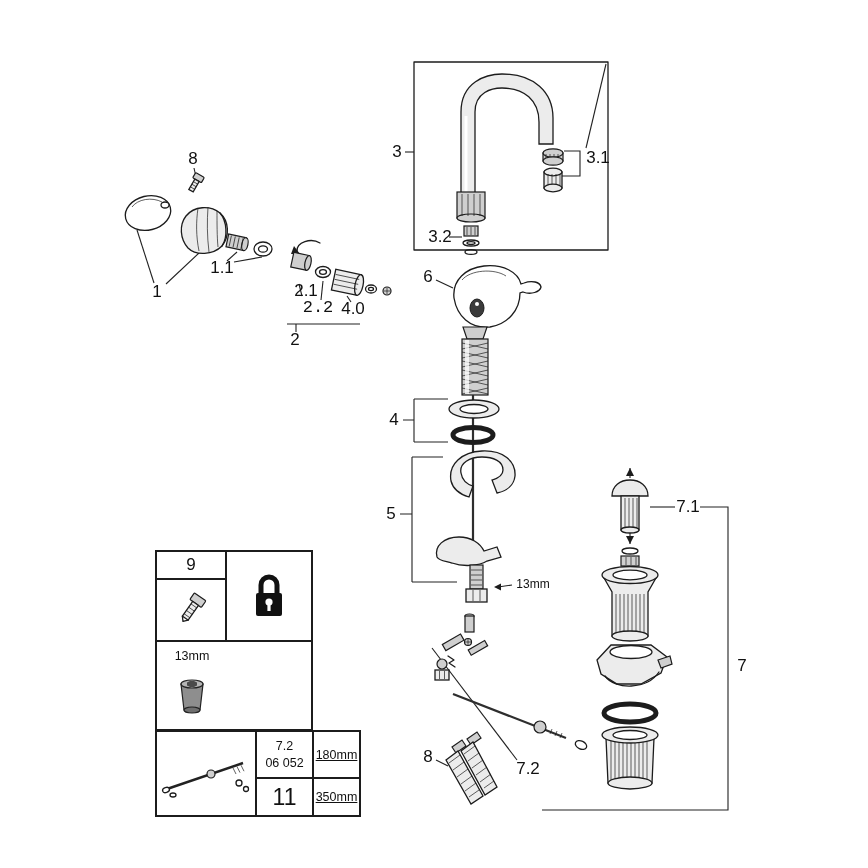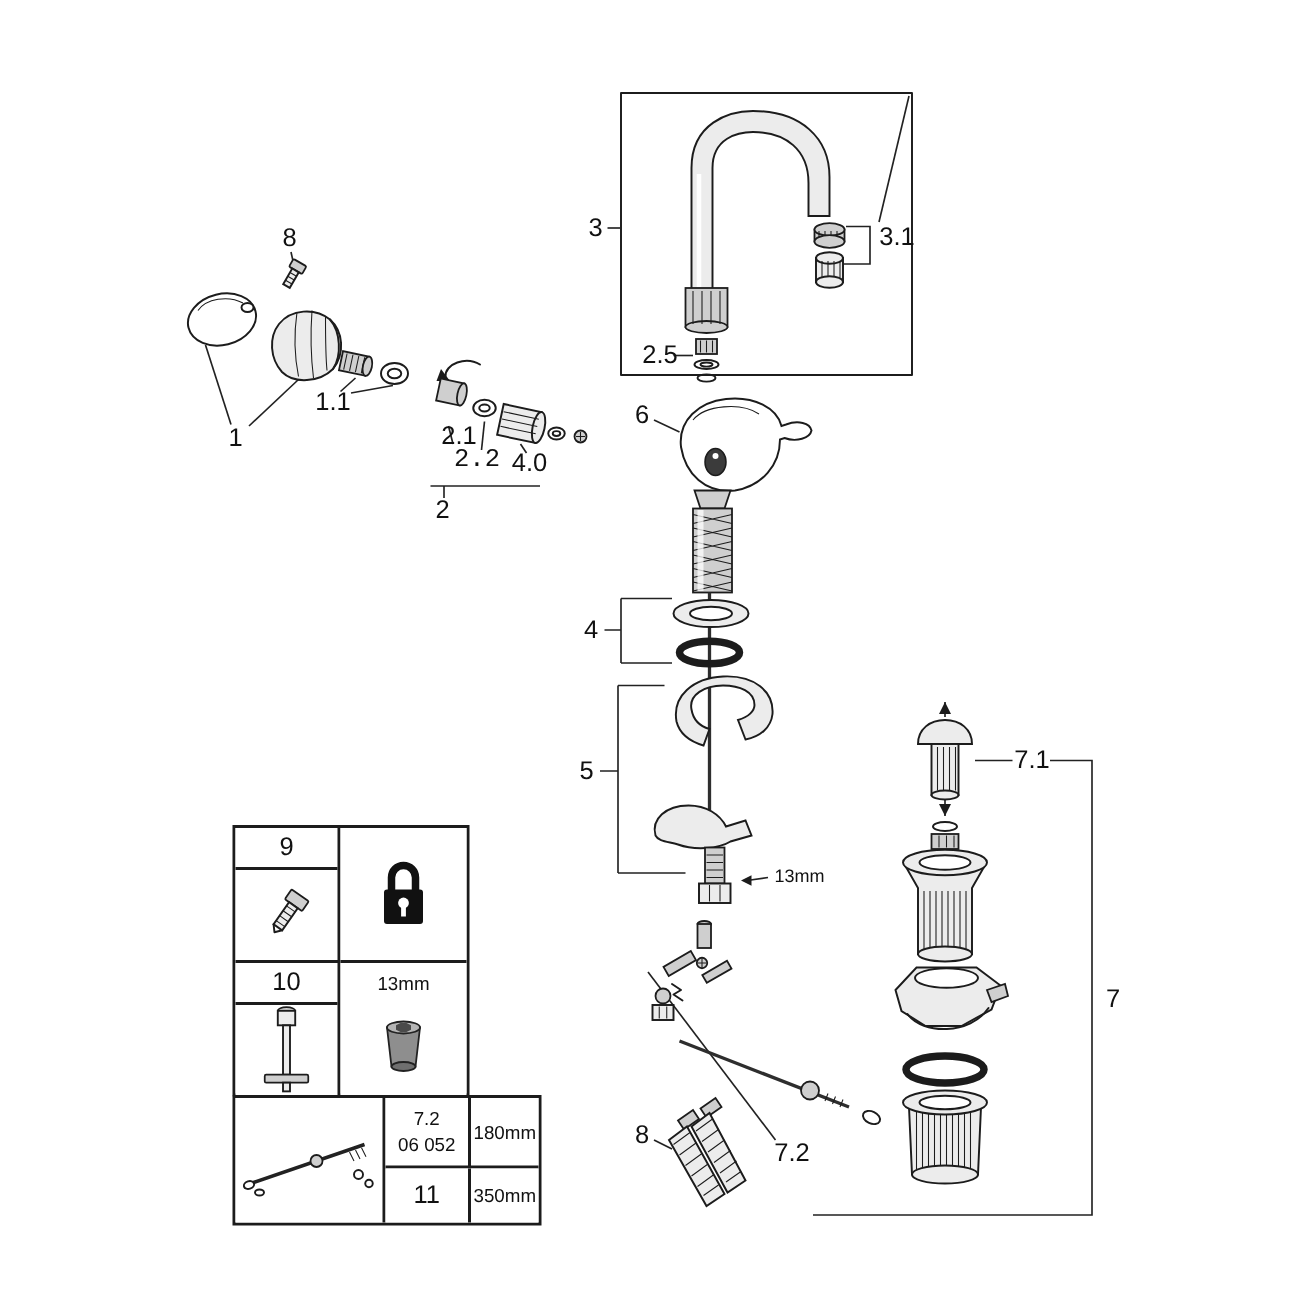--- a/index.html
+++ b/index.html
@@ -30,22 +30,22 @@
   .tbl-top { left:155px; top:550px; width:158px; height:181px; grid-template-columns:70px 1fr; grid-template-rows:90px 1fr; }
   .tbl-bot { left:155px; top:730px; width:206px; height:87px; grid-template-columns:100px 57px 1fr; grid-template-rows:47px 1fr; }
   .cell { position:relative; display:flex; flex-direction:column; align-items:center; background:#fff; }
   .b-r { border-right:2px solid #1c1c1c; }
   .b-b { border-bottom:2px solid #1c1c1c; }
   .cell-head { width:100%; height:28px; display:flex; align-items:center; justify-content:center;
                font-size:17px; border-bottom:2px solid #1c1c1c; }
   .cell-body { flex:1; width:100%; display:flex; align-items:center; justify-content:center; }
   .size-label { font-size:12.5px; margin-top:7px; }
   .code-cell { justify-content:center; font-size:12.5px; line-height:1.3; }
-  .num-cell { justify-content:center; font-size:17px; }
-  .mm-cell { justify-content:center; font-size:12.5px; }
+  .num-cell { justify-content:center; font-size:23px; }
+  .mm-cell { justify-content:center; font-size:12.5px;text-decoration:underline; }
   .cell.row-span { grid-row:1 / 3; }
 </style>
 </head>
 <body>
 
 <div class="canvas">
 
   <svg class="dwg" width="868" height="868" viewBox="0 0 868 868">
 
     <g>
@@ -251,21 +251,21 @@
 
   <div class="lab" style="left:193px; top:159px;">8</div>
   <div class="lab" style="left:157px; top:292px;">1</div>
   <div class="lab lab-sm" style="left:222px; top:268px;">1.1</div>
   <div class="lab" style="left:295px; top:340px;">2</div>
   <div class="lab lab-sm" style="left:306px; top:291px;">2.1</div>
   <div class="lab lab-sm" style="left:318px; top:307px;font-family:Liberation Mono, monospace;">2.2</div>
   <div class="lab lab-sm" style="left:353px; top:309px;">4.0</div>
   <div class="lab" style="left:397px; top:152px;">3</div>
   <div class="lab lab-sm" style="left:598px; top:158px;">3.1</div>
-  <div class="lab lab-sm" style="left:440px; top:237px;">2.5</div>
+  <div class="lab lab-sm" style="left:440px; top:237px;">3.2</div>
   <div class="lab" style="left:428px; top:277px;">6</div>
   <div class="lab" style="left:394px; top:420px;">4</div>
   <div class="lab" style="left:391px; top:514px;">5</div>
   <div class="lab lab-xs" style="left:533px; top:584px;">13mm</div>
   <div class="lab lab-sm" style="left:688px; top:507px;text-align:right;">7.1</div>
   <div class="lab" style="left:742px; top:666px;">7</div>
   <div class="lab lab-sm" style="left:528px; top:769px;">7.2</div>
   <div class="lab" style="left:428px; top:757px;">8</div>
 
   <div class="tbl tbl-top">
@@ -285,32 +285,20 @@
     <div class="cell b-b">
       <div class="cell-body">
         <svg width="36" height="48" viewBox="0 0 36 48">
           <path d="M10 22 V13 a8 8 0 0 1 16 0 V22" fill="none" stroke="#111" stroke-width="5"></path>
           <rect x="5" y="21" width="26" height="23" rx="2" fill="#111"></rect>
           <circle cx="18" cy="30" r="3.6" fill="#fff"></circle>
           <rect x="16.4" y="31" width="3.2" height="8" fill="#fff"></rect>
         </svg>
       </div>
     </div>
-    <div class="cell b-r">
-      <div class="cell-head">10</div>
-      <div class="cell-body">
-        <svg width="40" height="60" viewBox="0 0 40 62">
-          <ellipse cx="20" cy="4" rx="6" ry="2.5" class="fm"></ellipse>
-          <rect x="14" y="4" width="12" height="10" class="fl"></rect>
-          <rect x="17.6" y="14" width="4.8" height="34" class="fl"></rect>
-          <rect x="5" y="48" width="30" height="5.5" rx="1" class="fm"></rect>
-          <rect x="17.6" y="53.5" width="4.8" height="6" class="fl"></rect>
-        </svg>
-      </div>
-    </div>
     <div class="cell">
       <div class="size-label">13mm</div>
       <div class="cell-body">
         <svg width="30" height="38" viewBox="0 0 30 38">
           <polygon points="4,7 26,7 23,33 7,33" fill="#8e8e8e" stroke="#222" stroke-width="1.2"></polygon>
           <ellipse cx="15" cy="7" rx="11" ry="4" fill="#b5b5b5" stroke="#222" stroke-width="1.2"></ellipse>
           <polygon points="10,5.5 13,4 17,4 20,5.5 20,8.5 17,10 13,10 10,8.5" fill="#4a4a4a"></polygon>
           <ellipse cx="15" cy="33" rx="8" ry="3" fill="#6f6f6f" stroke="#222" stroke-width="1.2"></ellipse>
         </svg>
       </div>

